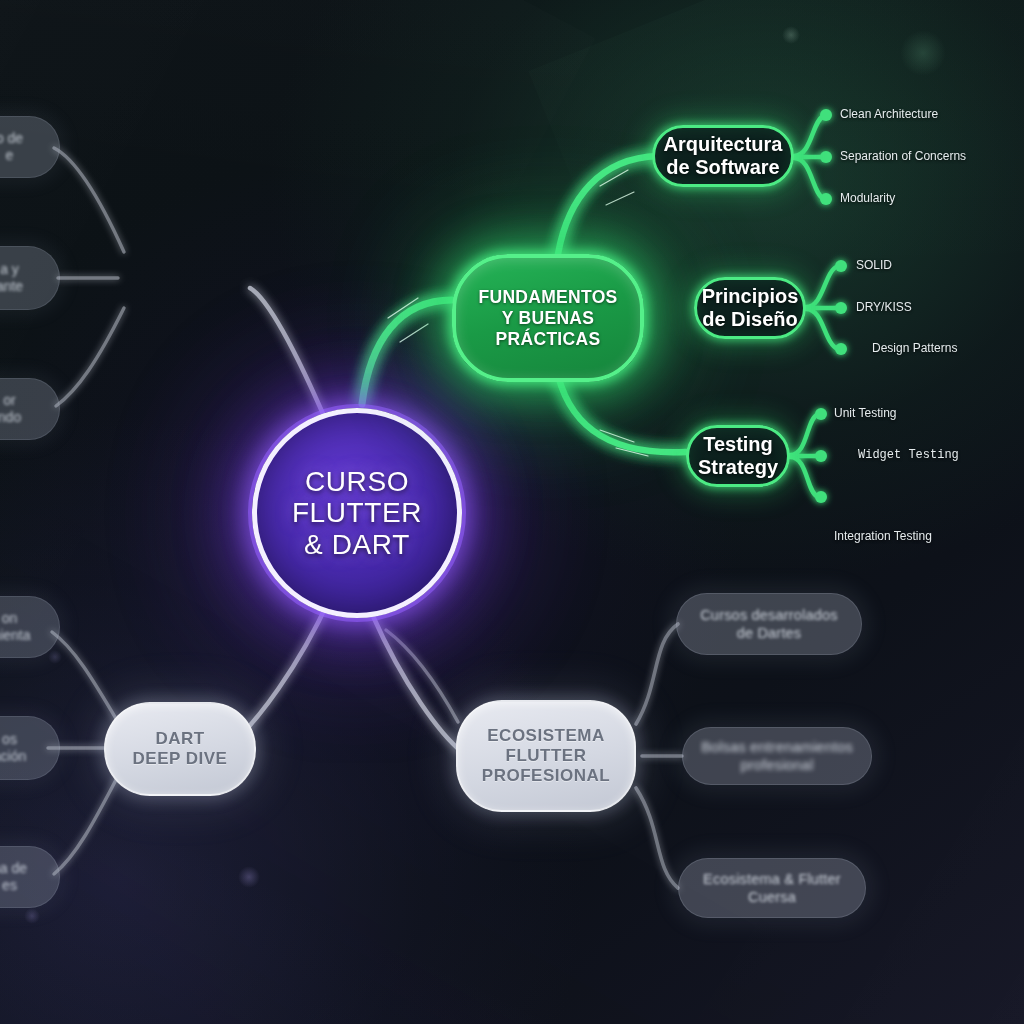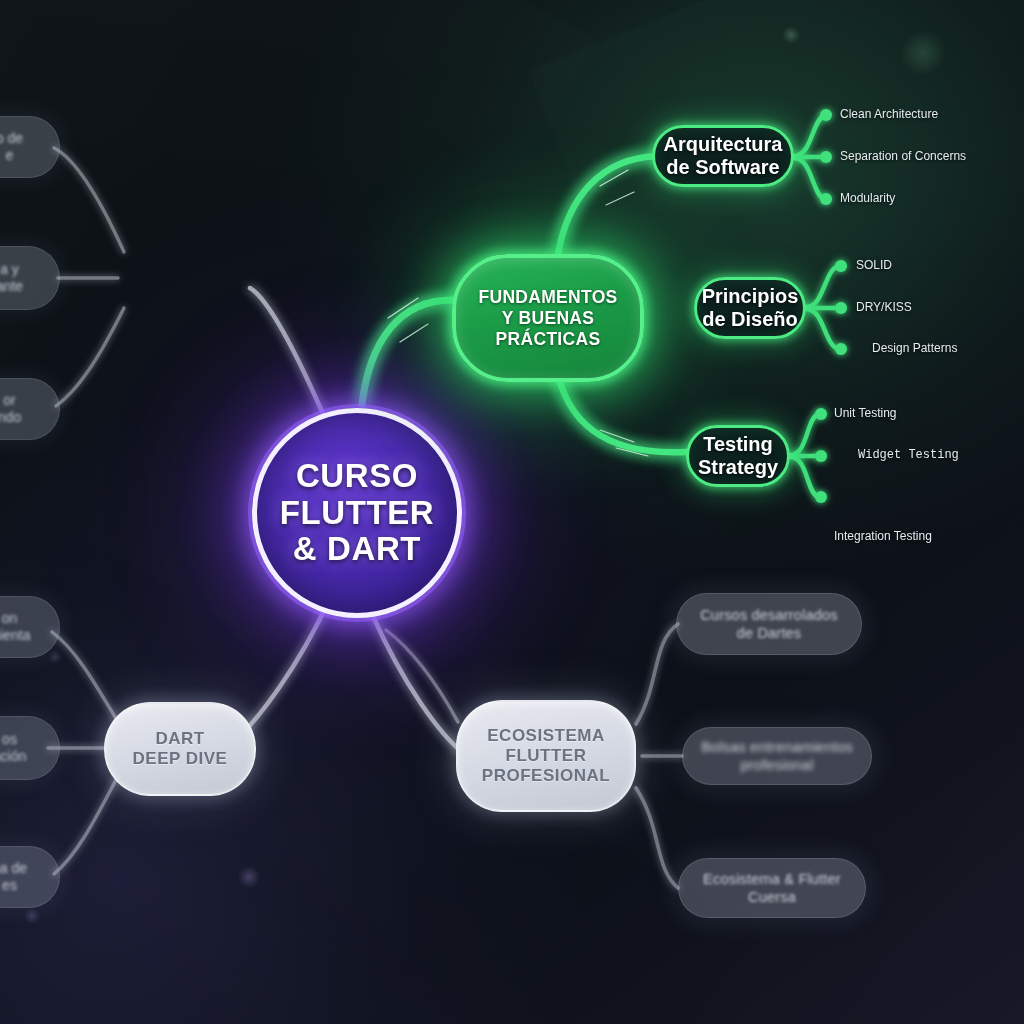--- a/index.html
+++ b/index.html
@@ -62,21 +62,21 @@
     background:radial-gradient(circle at 42% 34%, #5d36c9 0%, #4a2bb0 44%, #3c2397 74%, #35208a 100%);
     border:5px solid #f4f0ff;
     box-shadow:
       0 0 0 4px rgba(150,96,255,0.55),
       0 0 22px 8px rgba(150,96,255,0.60),
       0 0 58px 20px rgba(123,61,235,0.45),
       0 0 110px 40px rgba(98,44,200,0.28),
       inset 0 0 38px rgba(0,0,0,0.38);
   }
   .central-label {
-    color:#fff; font-weight:bold; font-size:33px; line-height:1.12;
+    color:#fff; font-weight:normal; font-size:28px; line-height:1.12;
     letter-spacing:.6px;
     text-shadow:0 2px 5px rgba(0,0,0,0.65), 0 0 16px rgba(190,150,255,0.55);
     white-space:pre-line;
   }
 
   
   .hub-green {
     left:452px; top:254px; width:192px; height:128px;
     border-radius:56px;
     background:linear-gradient(165deg, #25b457 0%, #1a9a46 48%, #16853c 100%);

